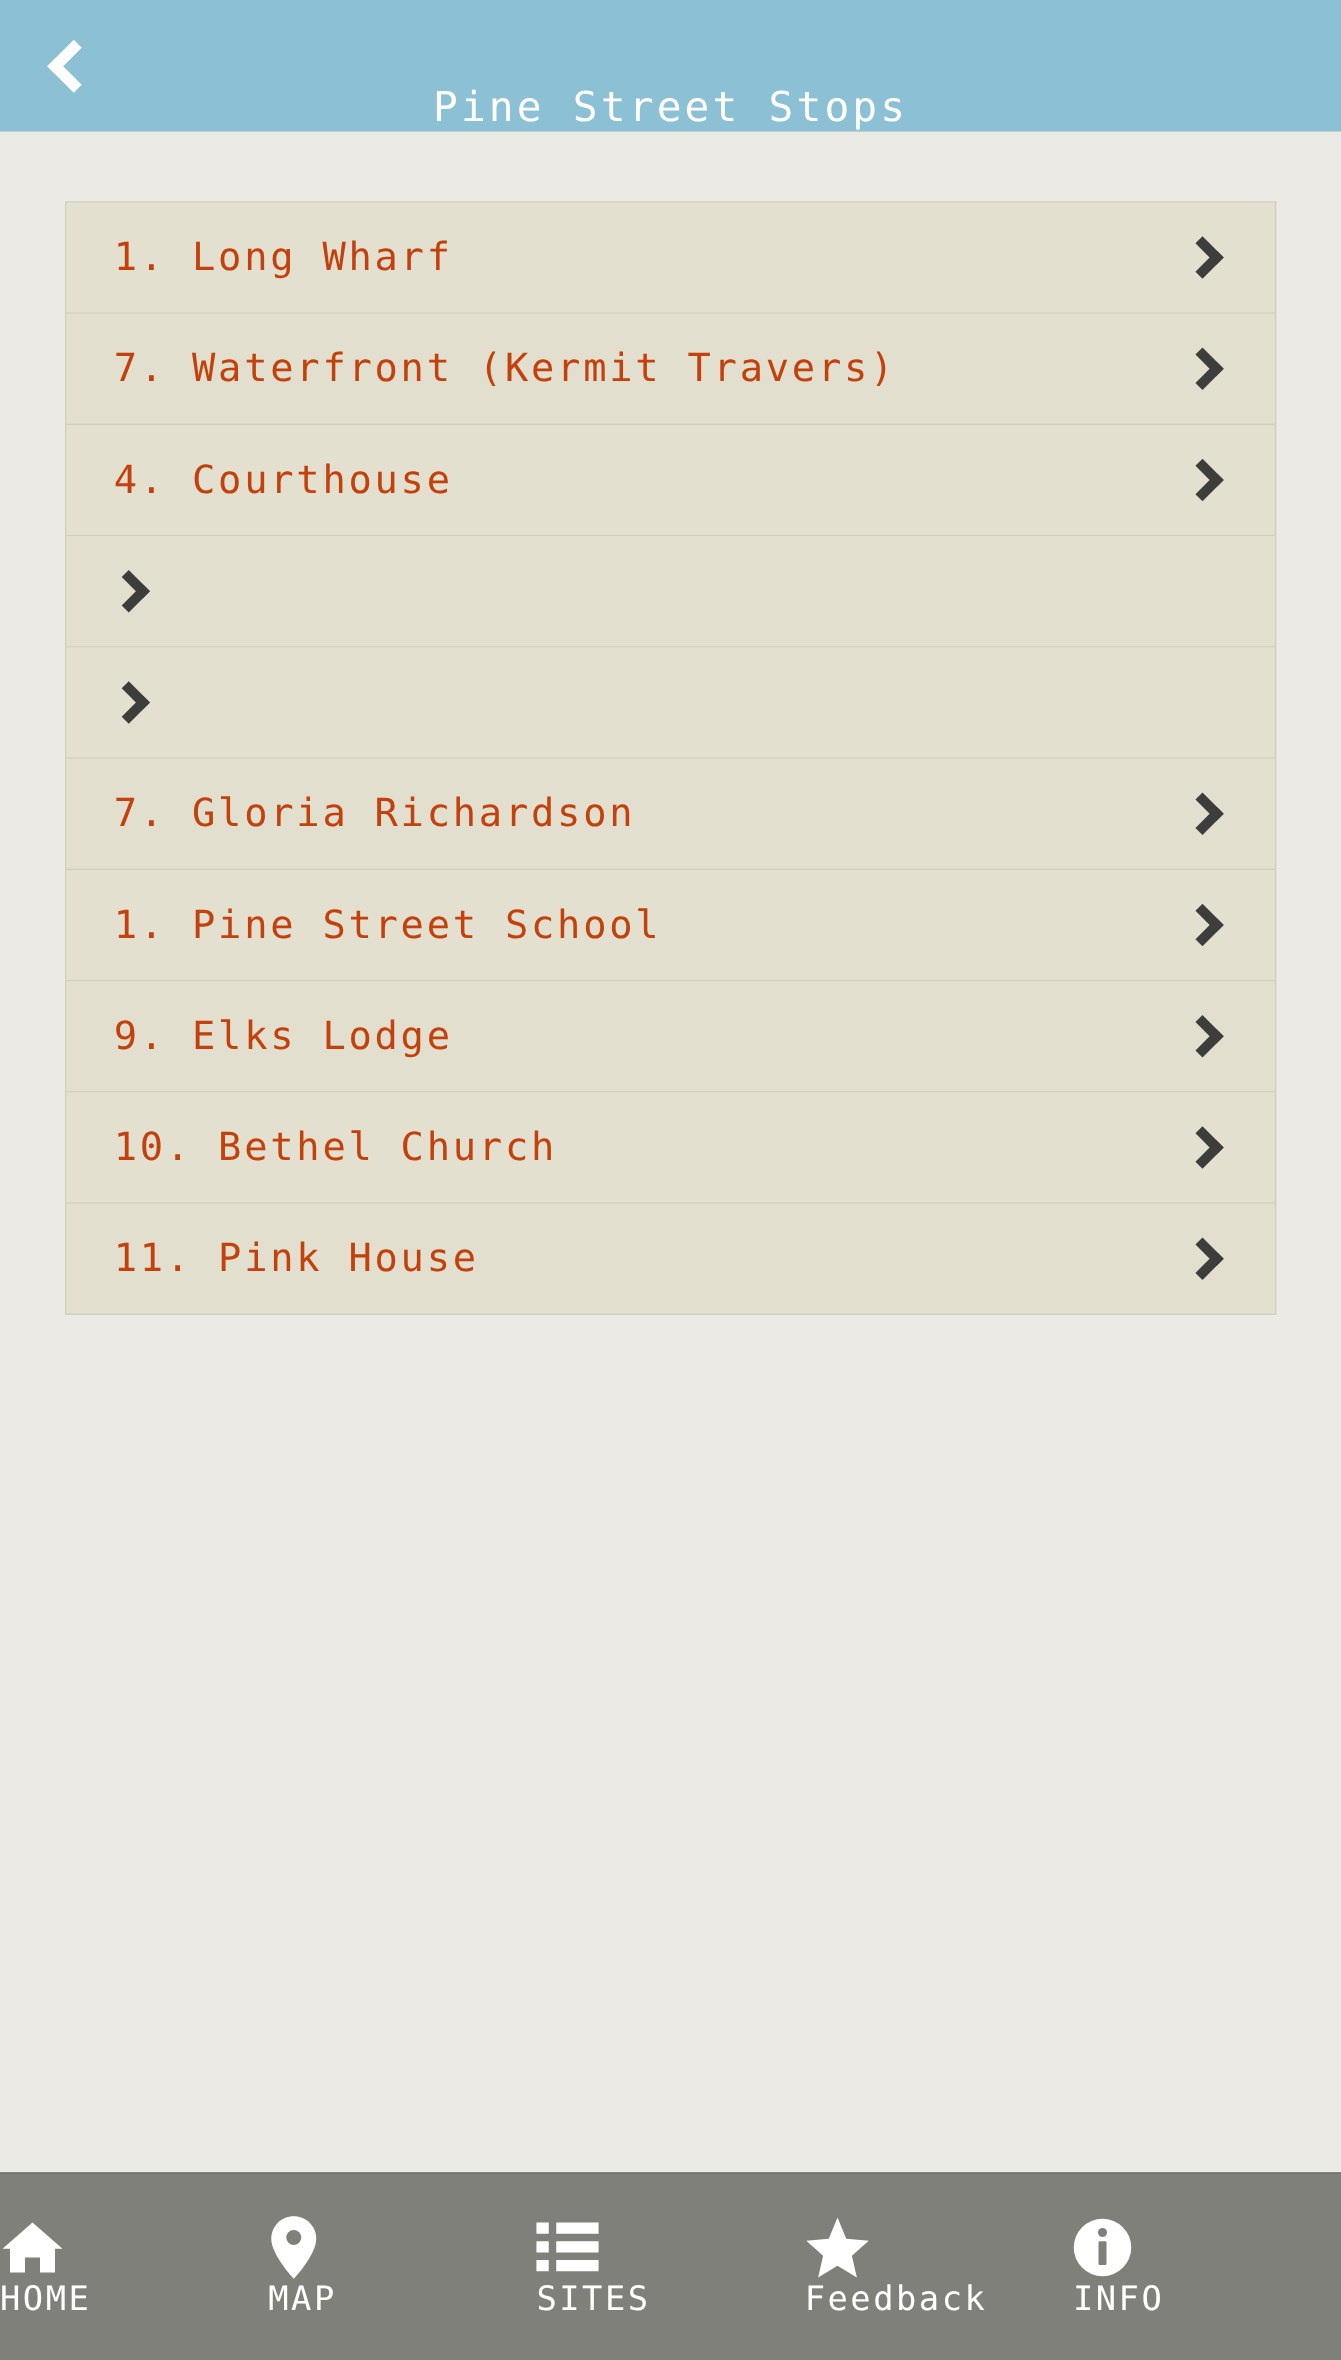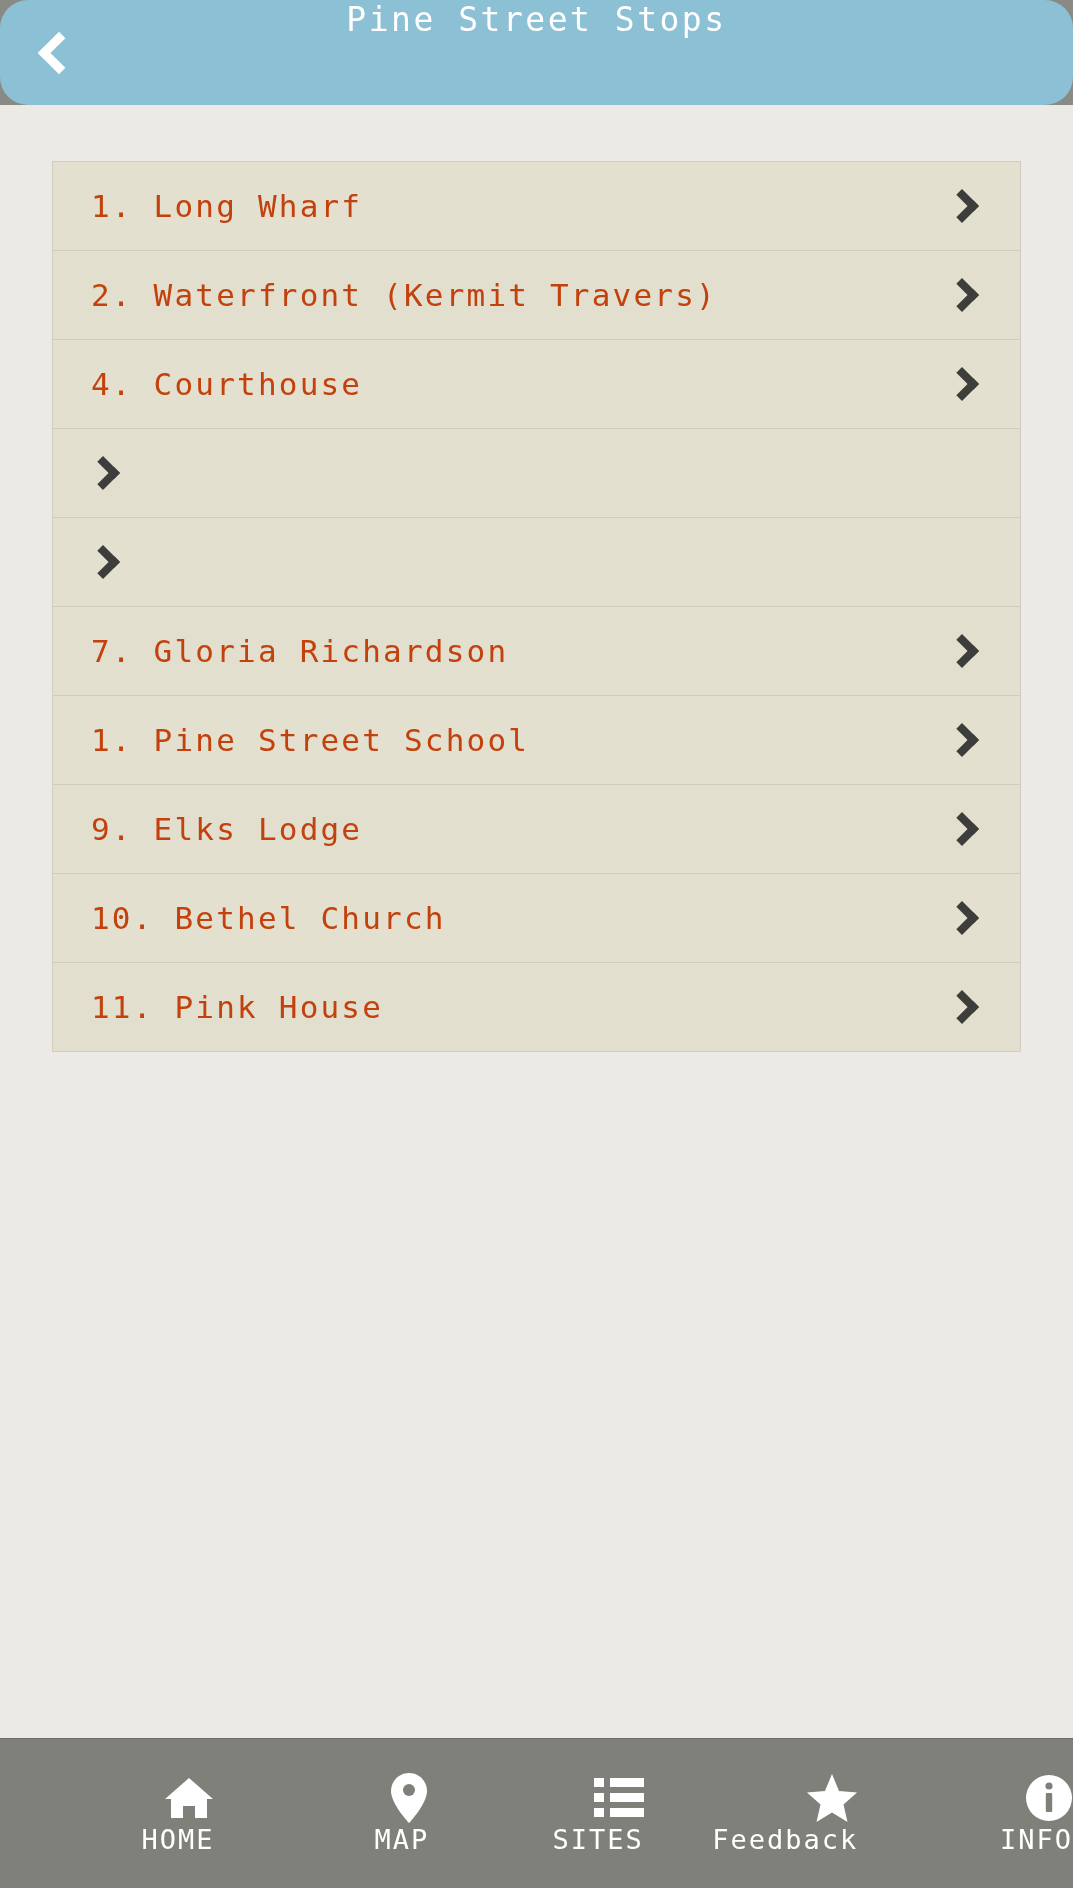--- a/index.html
+++ b/index.html
@@ -18,23 +18,22 @@
     display: flex;
     flex-direction: column;
   }
 
   
   .header {
     flex: 0 0 auto;
     height: 105px;
     background: #8cc0d4;
     display: flex;
-    align-items: flex-start;
+    align-items: flex-end;
     position: relative;
-    border-radius: 28px;
   }
   .back-btn {
     width: 110px;
     height: 105px;
     display: flex;
     align-items: center;
     justify-content: center;
     cursor: pointer;
   }
   .back-chevron {
@@ -106,21 +105,21 @@
     height: 150px;
     background: #80807a;
     display: flex;
     align-items: stretch;
     border-top: 1px solid #6f6f6a;
   }
   .tab {
     flex: 1 1 0;
     display: flex;
     flex-direction: column;
-    align-items: flex-end;
+    align-items: flex-start;
     justify-content: center;
     gap: 0;
     cursor: pointer;
     color: #ffffff;
   }
   .tab-icon {
     height: 52px;
     display: flex;
     align-items: center;
     justify-content: center;
@@ -147,21 +146,21 @@
 
   <div class="content">
     <div class="list">
 
       <div class="list-item">
         <span class="item-label">1. Long Wharf</span>
         <span class="item-chevron"></span>
       </div>
 
       <div class="list-item">
-        <span class="item-label">2. Waterfront (Kermit Travers)</span>
+        <span class="item-label">7. Waterfront (Kermit Travers)</span>
         <span class="item-chevron"></span>
       </div>
 
 
       <div class="list-item">
         <span class="item-label">4. Courthouse</span>
         <span class="item-chevron"></span>
       </div>
 
       <div class="list-item">

